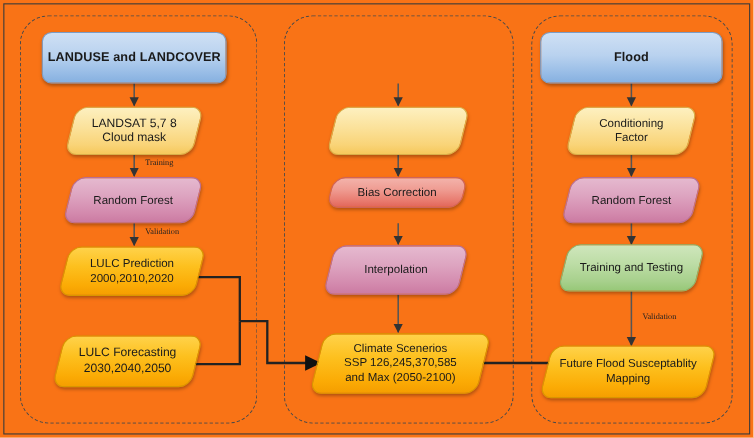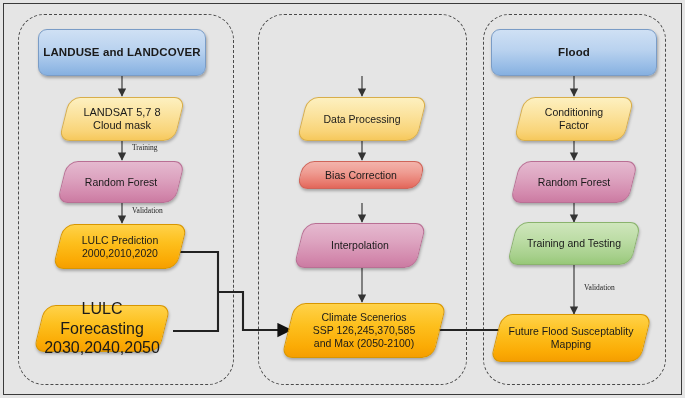--- a/index.html
+++ b/index.html
@@ -1,21 +1,21 @@
 <!DOCTYPE html>
 <html><head>
 <meta charset="utf-8">
 <style>
   html,body{margin:0;padding:0;background:#fff;}
   body{font-family:"Liberation Sans",sans-serif;}
 
   #canvas{
     position:relative;
     width:685px;height:398px;
-    background:#e5e5e5;
+    background:#f97316;
     box-sizing:border-box;
     overflow:hidden;
   }
   
   .outer-frame{
     position:absolute;left:3px;top:3px;
     width:679px;height:392px;
     border:1px solid #3a3a3a;
     box-sizing:border-box;
     pointer-events:none;
@@ -150,33 +150,32 @@
     <div class="skin pink"></div>
     <div class="txt">Random Forest</div>
   </div>
 
   <div class="node par skew-wrap" style="left:58px;top:224px;width:124px;height:45px;font-size:10.5px;">
     <div class="skin orange"></div>
     <div class="txt">LULC Prediction
 2000,2010,2020</div>
   </div>
 
-  <div class="node par skew-wrap" style="left:39px;top:305px;width:126px;height:47px;font-size:16px;">
+  <div class="node par skew-wrap" style="left:53px;top:305px;width:126px;height:47px;font-size:11px;">
     <div class="skin orange"></div>
     <div class="txt">LULC Forecasting
 2030,2040,2050</div>
   </div>
 
   <div class="edge-label" style="left:132px;top:143px;">Training</div>
   <div class="edge-label" style="left:132px;top:206px;">Validation</div>
 
 
   <div class="node par skew-wrap" style="left:302px;top:97px;width:120px;height:44px;font-size:10.5px;">
     <div class="skin yellow"></div>
-    <div class="txt">Data Processing</div>
   </div>
 
   <div class="node par skew-wrap" style="left:300px;top:161px;width:122px;height:28px;font-size:10.5px;">
     <div class="skin red"></div>
     <div class="txt">Bias Correction</div>
   </div>
 
   <div class="node par skew-wrap" style="left:299px;top:223px;width:122px;height:45px;font-size:10.5px;">
     <div class="skin pink"></div>
     <div class="txt">Interpolation</div>

